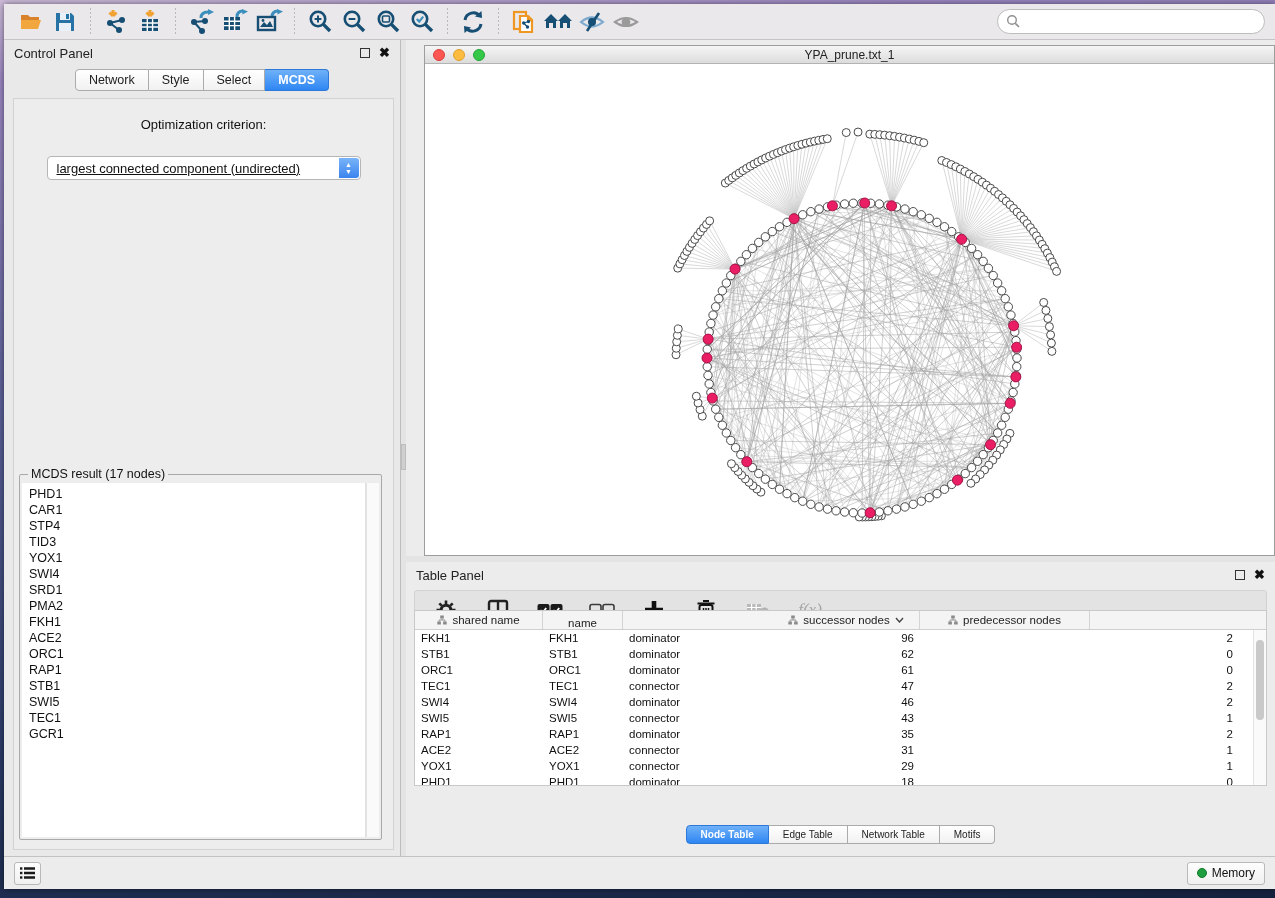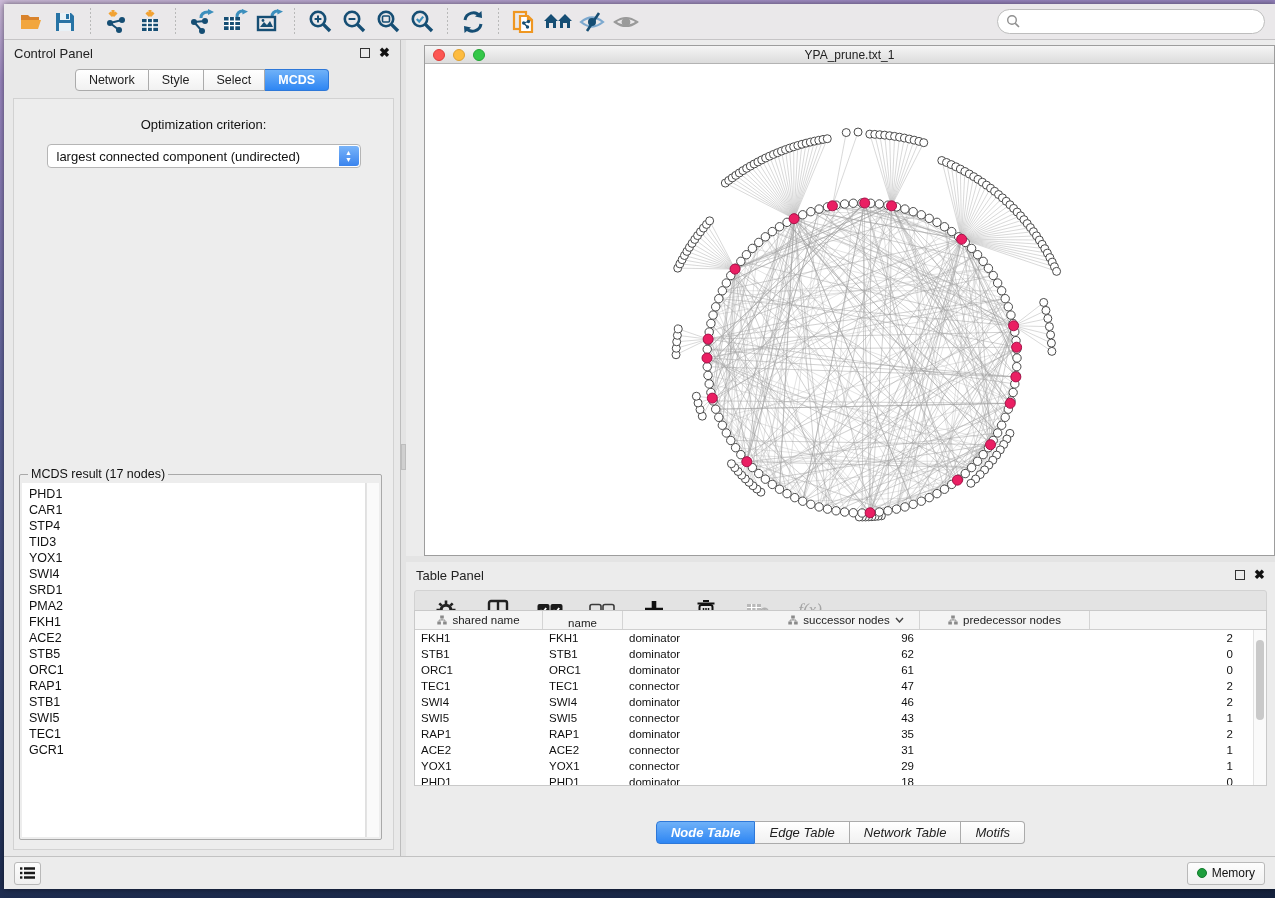--- a/index.html
+++ b/index.html
@@ -35,23 +35,23 @@
   .cp-tabs { display:flex; justify-content:center; margin-top:3px; }
   .seg { display:flex; }
   .seg .tab { background:linear-gradient(#ffffff,#f1f1f1); border:1px solid #ababab; border-left:none;
     padding:3px 13px; font-size:12.5px; color:#222; cursor:default; }
   .seg .tab:first-child { border-left:1px solid #ababab; border-radius:4px 0 0 4px; }
   .seg .tab:last-child { border-radius:0 4px 4px 0; }
   .seg .tab.active { background:linear-gradient(#6fb1f8,#2e86f3); color:#fff; border-color:#2e78d8; font-weight:bold; }
   .cp-inner { position:absolute; left:9px; right:6px; top:58px; bottom:6px; background:#ededed;
     border:1px solid #d2d2d2; }
   .opt-label { text-align:center; margin-top:18px; font-size:13px; color:#111; }
-  .dropdown { position:relative; margin:12px auto 0; width:314px; height:24px; background:#fff;
+  .dropdown { position:relative; margin:24px auto 0; width:314px; height:24px; background:#fff;
     border:1px solid #b5b5b5; border-radius:4px; font-size:13px; color:#111;
-    display:flex; align-items:center; padding-left:9px; cursor:default; }
+    display:flex; align-items:center; padding-left:9px; cursor:default;text-decoration:underline; }
   .dd-cap { position:absolute; right:1px; top:1px; bottom:1px; width:20px; border-radius:0 3px 3px 0;
     background:linear-gradient(#79b4f9,#3a84ee); display:flex; flex-direction:column;
     align-items:center; justify-content:center; gap:1px; }
   .dd-cap span { color:#fff; font-size:7px; line-height:6px; }
   .btn-row { display:flex; justify-content:center; gap:14px; margin-top:13px; }
   .push-btn { background:linear-gradient(#ffffff,#f2f2f2); border:1px solid #ababab; border-radius:4px;
     font-size:13px; color:#111; padding:3px 16px; height:24px; cursor:default; }
   .push-btn.focused { box-shadow:0 0 0 3px rgba(94,158,245,.55); border-color:#6b9ff0; }
   .mcds-group { position:absolute; left:5px; right:11px; top:368px; bottom:9px;
     border:1px solid #a9a9a9; border-radius:2px; }
@@ -85,21 +85,21 @@
   .thead { display:flex; height:19px; background:#f4f4f4; border-bottom:1px solid #cfcfcf; }
   .th { display:flex; align-items:center; justify-content:center; gap:5px; font-size:11.5px; color:#222;
     border-right:1px solid #d4d4d4; padding:0 4px; overflow:hidden; white-space:nowrap; }
   .tbody { position:absolute; top:19px; left:0; right:13px; bottom:0; overflow:hidden; }
   .tr { display:flex; height:16px; align-items:center; }
   .td { font-size:11.5px; color:#111; padding:0 6px; white-space:nowrap; overflow:hidden; }
   .td.num { text-align:right; }
   .tscroll { position:absolute; right:0; top:19px; bottom:0; width:13px; background:#fafafa; border-left:1px solid #e3e3e3; }
   .tthumb { position:absolute; left:2px; right:2px; top:10px; height:80px; background:#c9c9c9; border-radius:5px; }
   .tp-tabs { position:absolute; left:0; right:0; bottom:12px; display:flex; justify-content:center; }
-  .tp-tabs .tab { padding:3px 14px; font-size:13px;font-style:italic; }
+  .tp-tabs .tab { padding:3px 14px; font-size:10px; }
 
   
   .statusbar { position:absolute; left:0; right:0; bottom:0; height:33px; background:#ececec;
     border-top:1px solid #c2c2c2; display:flex; align-items:center; padding:0 10px; }
   .sb-btn { width:27px; height:23px; background:linear-gradient(#fdfdfd,#f0f0f0); border:1px solid #b9b9b9;
     border-radius:3px; display:flex; align-items:center; justify-content:center; }
   .memory-btn { margin-left:auto; height:23px; background:linear-gradient(#fdfdfd,#f0f0f0);
     border:1px solid #b9b9b9; border-radius:3px; display:flex; align-items:center; gap:5px;
     padding:0 9px; font-size:12px; color:#111; }
   .mem-dot { width:10px; height:10px; border-radius:50%; background:#1e9e3e; border:1px solid #137a2d; }
@@ -328,21 +328,20 @@
               <div class="mcds-item">PHD1</div>
               <div class="mcds-item">CAR1</div>
               <div class="mcds-item">STP4</div>
               <div class="mcds-item">TID3</div>
               <div class="mcds-item">YOX1</div>
               <div class="mcds-item">SWI4</div>
               <div class="mcds-item">SRD1</div>
               <div class="mcds-item">PMA2</div>
               <div class="mcds-item">FKH1</div>
               <div class="mcds-item">ACE2</div>
-              <div class="mcds-item">STB5</div>
               <div class="mcds-item">ORC1</div>
               <div class="mcds-item">RAP1</div>
               <div class="mcds-item">STB1</div>
               <div class="mcds-item">SWI5</div>
               <div class="mcds-item">TEC1</div>
               <div class="mcds-item">GCR1</div>
             </div>
           <div class="mcds-scroll"></div>
         </fieldset>
       </div>

